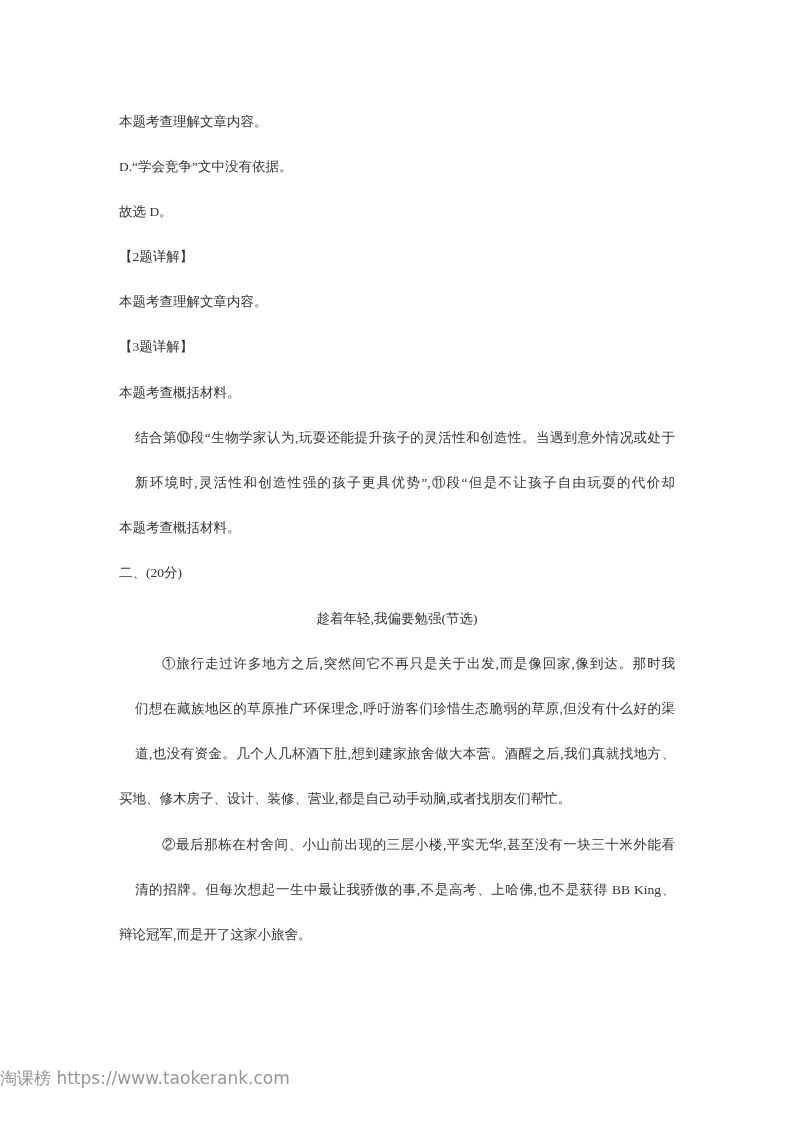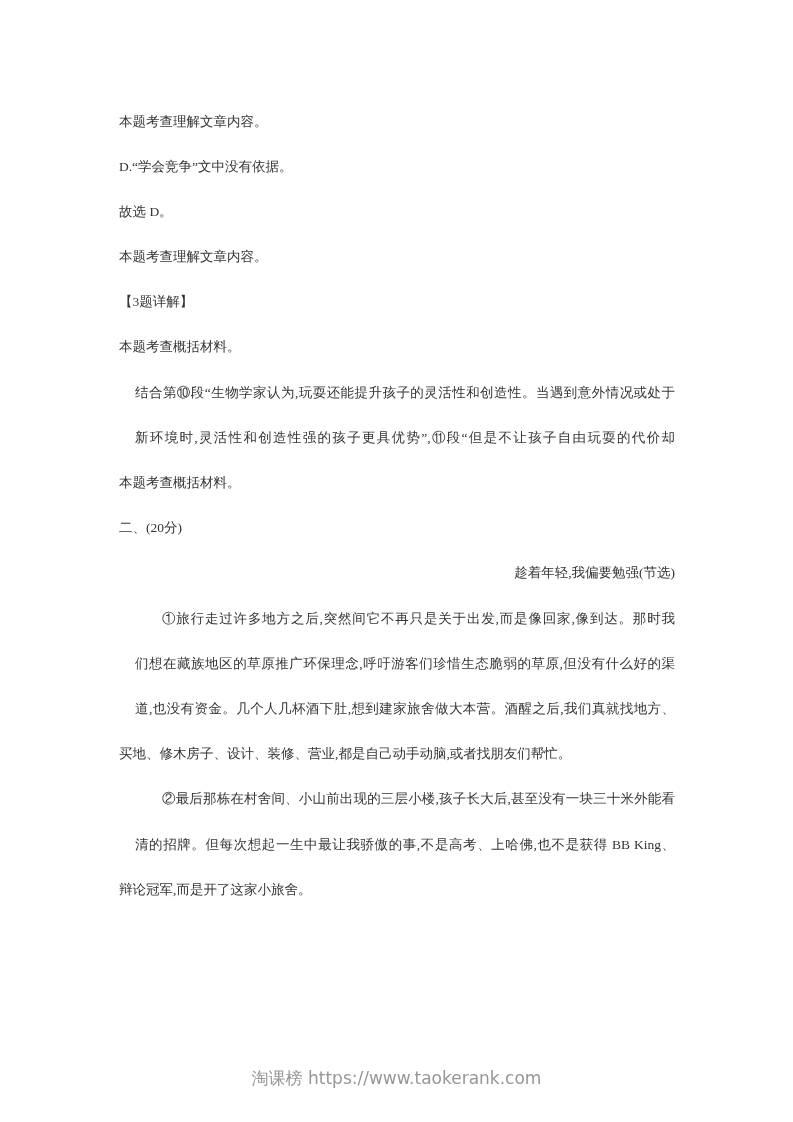--- a/index.html
+++ b/index.html
@@ -31,64 +31,64 @@
     letter-spacing: 0;
   }
   .ln.fit {
     white-space: normal;
     text-align: justify;
     text-align-last: justify;
     margin-left: 16px;
   }
   .ln.center {
     white-space: normal;
-    text-align: right;
+    text-align: center;
   }
   .ln.ind {
     text-indent: 27px;
   }
   .page-footer {
     position: absolute;
     left: 0;
     top: 1066px;
     width: 793px;
-    text-align: center;
     font-family: "DejaVu Sans", "Liberation Sans", sans-serif;
     font-size: 17px;
     line-height: 24px;
     color: #969696;
   }
 </style>
 </head>
 <body>
 
 <div class="page">
   <main class="doc">
 
     <p class="ln">本题考查理解文章内容。</p>
     <p class="ln">D.“学会竞争”文中没有依据。</p>
     <p class="ln">故选 D。</p>
 
+    <p class="ln">【2题详解】</p>
     <p class="ln">本题考查理解文章内容。</p>
 
     <p class="ln">【3题详解】</p>
     <p class="ln">本题考查概括材料。</p>
     <p class="ln fit">结合第⑩段“生物学家认为,玩耍还能提升孩子的灵活性和创造性。当遇到意外情况或处于</p>
     <p class="ln fit">新环境时,灵活性和创造性强的孩子更具优势”,⑪段“但是不让孩子自由玩耍的代价却</p>
     <p class="ln">本题考查概括材料。</p>
 
     <p class="ln">二、(20分)</p>
     <p class="ln center">趁着年轻,我偏要勉强(节选)</p>
 
     <p class="ln ind fit">①旅行走过许多地方之后,突然间它不再只是关于出发,而是像回家,像到达。那时我</p>
     <p class="ln fit">们想在藏族地区的草原推广环保理念,呼吁游客们珍惜生态脆弱的草原,但没有什么好的渠</p>
     <p class="ln fit">道,也没有资金。几个人几杯酒下肚,想到建家旅舍做大本营。酒醒之后,我们真就找地方、</p>
     <p class="ln">买地、修木房子、设计、装修、营业,都是自己动手动脑,或者找朋友们帮忙。</p>
 
-    <p class="ln ind fit">②最后那栋在村舍间、小山前出现的三层小楼,孩子长大后,甚至没有一块三十米外能看</p>
+    <p class="ln ind fit">②最后那栋在村舍间、小山前出现的三层小楼,平实无华,甚至没有一块三十米外能看</p>
     <p class="ln fit">清的招牌。但每次想起一生中最让我骄傲的事,不是高考、上哈佛,也不是获得 BB King、</p>
     <p class="ln">辩论冠军,而是开了这家小旅舍。</p>
 
   </main>
 
   <div class="page-footer">
     <span>淘课榜 https://www.taokerank.com</span>
   </div>
 </div>
 

